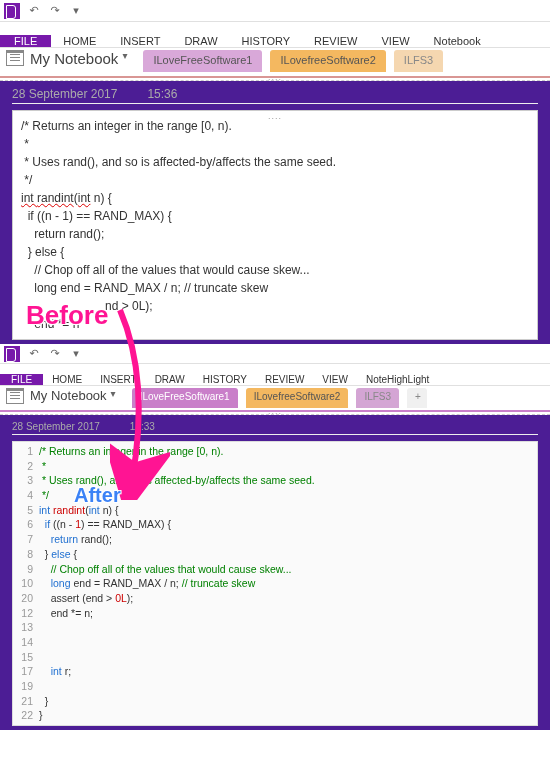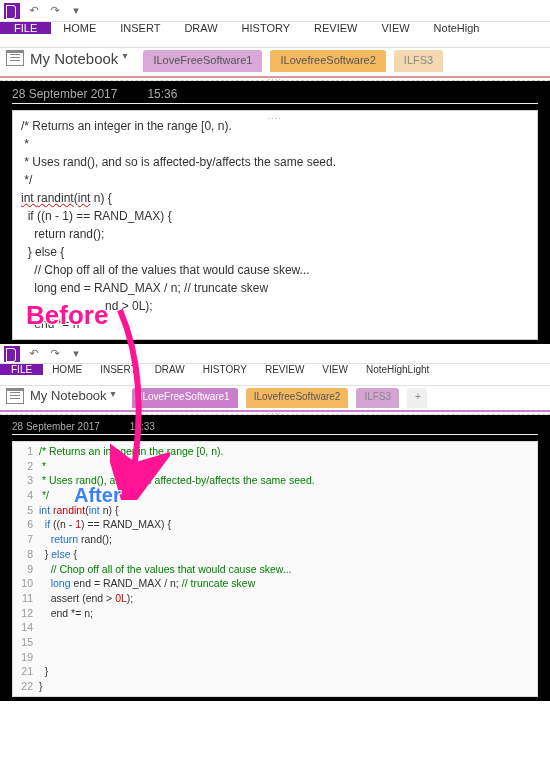--- a/index.html
+++ b/index.html
@@ -2,36 +2,36 @@
 <html><head>
 <meta charset="utf-8">
 <style>
 *{margin:0;padding:0;box-sizing:border-box;font-family:'Segoe UI',Tahoma,sans-serif}
 body{width:550px;height:781px;background:#fff;position:relative;font-size:11px;color:#333}
 .app{position:relative}
 .qat{height:22px;background:#fff;display:flex;align-items:center;padding:0 4px;border-bottom:1px solid #e0e0e0}
 .qat-icon{width:18px;height:18px;display:flex;align-items:center;justify-content:center;margin-right:3px;font-size:11px;color:#666}
 .on-logo{width:16px;height:16px;background:#7719aa;position:relative;margin-right:5px}
 .on-logo::before{content:'';position:absolute;top:2px;left:2px;width:8px;height:12px;border:1.5px solid #fff;border-radius:0 3px 3px 0}
-.ribbon{height:26px;display:flex;align-items:flex-start;background:#fff;border-bottom:1px solid #e0e0e0}
+.ribbon{height:26px;display:flex;align-items:flex-end;background:#fff;border-bottom:1px solid #e0e0e0}
 .ribbon-tab{padding:0 12px;display:flex;align-items:center;font-size:11px;color:#333;cursor:pointer}
 .ribbon-tab.file{background:#7719aa;color:#fff;padding:0 14px}
 .notebook-bar{height:30px;display:flex;align-items:flex-start;background:#fff;padding:2px 6px 0;border-bottom:2px solid #d99694}
 .nb-icon{width:18px;height:16px;border:1.5px solid #888;border-top:3px solid #888;margin-right:6px;margin-bottom:4px;position:relative}
 .nb-icon::after{content:'';position:absolute;left:3px;top:1px;right:3px;height:1px;background:#888;box-shadow:0 3px #888,0 6px #888}
 .nb-title{font-size:15px;color:#444;margin-right:4px;margin-bottom:3px}
 .nb-drop{font-size:10px;color:#666;margin-right:16px;margin-bottom:5px}
 .sec-tab{height:22px;padding:4px 10px 0;font-size:11px;border-radius:3px 3px 0 0;margin-right:8px;cursor:pointer}
 .sec-tab.t1{background:#d9a8d9;color:#555}
 .sec-tab.t2{background:#f4b860;color:#555}
 .sec-tab.t3{background:#f5d7b0;color:#888}
 .sec-tab.add{background:#f0f0f0;color:#888;width:20px;text-align:center;padding:4px 0 0}
 .ruler{height:3px;border-bottom:1px dashed #ccc;position:relative}
 .ruler::after{content:'....';position:absolute;left:50%;transform:translateX(-50%);top:-6px;font-size:9px;color:#aaa;letter-spacing:1px}
-.page{padding:6px 12px 4px;background:#000000}
+.page{padding:6px 12px 4px;background:#4c1d95}
 .dt-row{display:flex;gap:30px;color:#aaa;font-size:12px;margin-bottom:6px;border-bottom:1px solid #eee;padding-bottom:2px}
 .code-box{border:1px solid #ccc;background:#fff;padding:6px 8px;font-size:12px;line-height:1.5;color:#333;position:relative}
 .code-box .dots{position:absolute;top:-1px;left:50%;transform:translateX(-50%);font-size:9px;color:#999;letter-spacing:1px}
 .code-box .line{white-space:pre}
 .squiggle{text-decoration:underline wavy #d00;text-decoration-thickness:1px}
 .before-label{position:absolute;top:300px;left:26px;font-family:Arial;font-size:26px;font-weight:bold;color:#ff1493;text-shadow:-1px -1px 0 #fff,1px -1px 0 #fff,-1px 1px 0 #fff,1px 1px 0 #fff;z-index:10}
 .after-label{position:absolute;top:484px;left:74px;font-family:Arial;font-size:20px;font-weight:bold;color:#3b82f6;text-shadow:-1px -1px 0 #fff,1px -1px 0 #fff,-1px 1px 0 #fff,1px 1px 0 #fff;z-index:10}
 .arrow{position:absolute;top:300px;left:110px;z-index:9;pointer-events:none}
 
 .app2{margin-top:0}
@@ -66,21 +66,21 @@
     <div class="qat-icon">▾</div>
   </div>
   <div class="ribbon">
     <div class="ribbon-tab file">FILE</div>
     <div class="ribbon-tab">HOME</div>
     <div class="ribbon-tab">INSERT</div>
     <div class="ribbon-tab">DRAW</div>
     <div class="ribbon-tab">HISTORY</div>
     <div class="ribbon-tab">REVIEW</div>
     <div class="ribbon-tab">VIEW</div>
-    <div class="ribbon-tab">NoteHigh</div>
+    <div class="ribbon-tab">Notebook</div>
   </div>
   <div class="notebook-bar">
     <div class="nb-icon"></div>
     <div class="nb-title">My Notebook</div>
     <div class="nb-drop">▾</div>
     <div class="sec-tab t1">ILoveFreeSoftware1</div>
     <div class="sec-tab t2">ILovefreeSoftware2</div>
     <div class="sec-tab t3">ILFS3</div>
   </div>
   <div class="ruler"></div>
@@ -174,33 +174,41 @@
         </div>
         <div class="row">
           <div class="ln">9</div>
           <div class="cd"><span>    </span><span class="cmt">// Chop off all of the values that would cause skew...</span></div>
         </div>
         <div class="row">
           <div class="ln">10</div>
           <div class="cd"><span>    </span><span class="kw">long</span><span> end = RAND_MAX / n; </span><span class="cmt">// truncate skew</span></div>
         </div>
         <div class="row">
-          <div class="ln">11</div>
+          <div class="ln">20</div>
           <div class="cd"><span>    assert (end &gt; </span><span class="num">0L</span><span>);</span></div>
         </div>
         <div class="row">
           <div class="ln">12</div>
           <div class="cd"><span>    end *= n;</span></div>
         </div>
         <div class="row">
+          <div class="ln">13</div>
+          <div class="cd"><span></span></div>
+        </div>
+        <div class="row">
           <div class="ln">14</div>
           <div class="cd"><span>    </span></div>
         </div>
         <div class="row">
           <div class="ln">15</div>
+        </div>
+        <div class="row">
+          <div class="ln">17</div>
+          <div class="cd"><span>    </span><span class="kw">int</span><span> r;</span></div>
         </div>
         <div class="row">
           <div class="ln">19</div>
           <div class="cd"><span></span></div>
         </div>
         <div class="row">
           <div class="ln">21</div>
           <div class="cd"><span>  }</span></div>
         </div>
         <div class="row">

